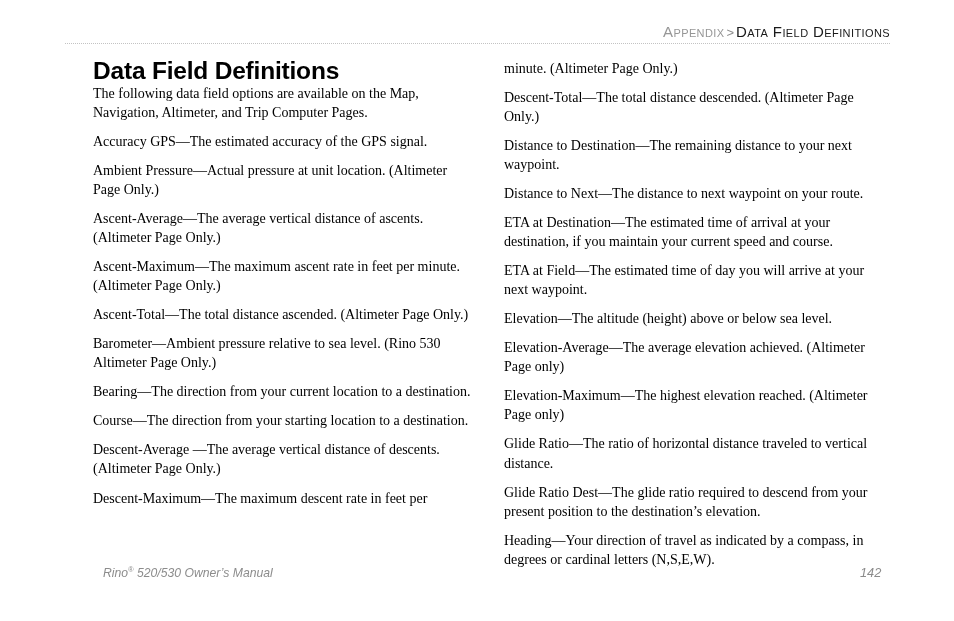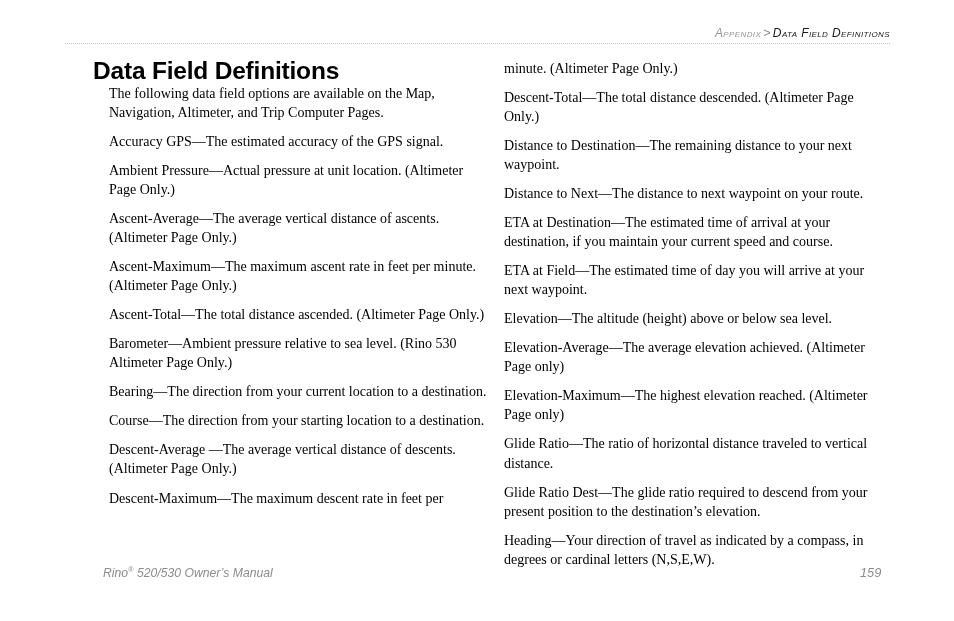--- a/index.html
+++ b/index.html
@@ -22,23 +22,22 @@
     top: 23px;
     left: 65px;
     width: 825px;
     height: 18px;
     text-align: right;
     white-space: nowrap;
   }
   #running-header .crumb {
     font-family: "Liberation Sans", sans-serif;
     font-variant: small-caps;
-    font-size: 12px;
+    font-size: 15px;
     letter-spacing: 0.4px;
-    font-style: italic;
   }
   #running-header .crumb.muted { color: #969696; }
   #running-header .crumb.strong { color: #1a1a1a; }
   #running-header .sep {
     font-family: "Liberation Sans", sans-serif;
     font-size: 13px;
     color: #8d8d8d;
     padding: 0 2px;
   }
 
@@ -68,21 +67,21 @@
     position: absolute;
     top: 84px;
     left: 93px;
     width: 800px;
   }
   .column {
     position: absolute;
     top: 0;
     width: 383px;
   }
-  #column-left  { left: 16px; }
+  #column-left  { left: 0; }
   #column-right { left: 411px; top: -25px; }
 
   p.intro, p.entry, p.cont {
     margin: 0 0 10px 0;
     font-size: 14px;
     line-height: 1.36;
     text-align: left;
   }
   p.entry .term {
     font-weight: normal;
@@ -152,13 +151,13 @@
     <p class="entry"><span class="term">Elevation-Average</span><span>—The average elevation achieved. (Altimeter Page only)</span></p>
     <p class="entry"><span class="term">Elevation-Maximum</span><span>—The highest elevation reached. (Altimeter Page only)</span></p>
     <p class="entry"><span class="term">Glide Ratio</span><span>—The ratio of horizontal distance traveled to vertical distance.</span></p>
     <p class="entry"><span class="term">Glide Ratio Dest</span><span>—The glide ratio required to descend from your present position to the destination’s elevation.</span></p>
     <p class="entry"><span class="term">Heading</span><span>—Your direction of travel as indicated by a compass, in degrees or cardinal letters (N,S,E,W).</span></p>
   </div>
 
 </div>
 
 <div id="footer-manual"><span>Rino</span><sup>®</sup><span> 520/530 Owner’s Manual</span></div>
-<div id="footer-page">159</div>
+<div id="footer-page">142</div>
 
 </body></html>

